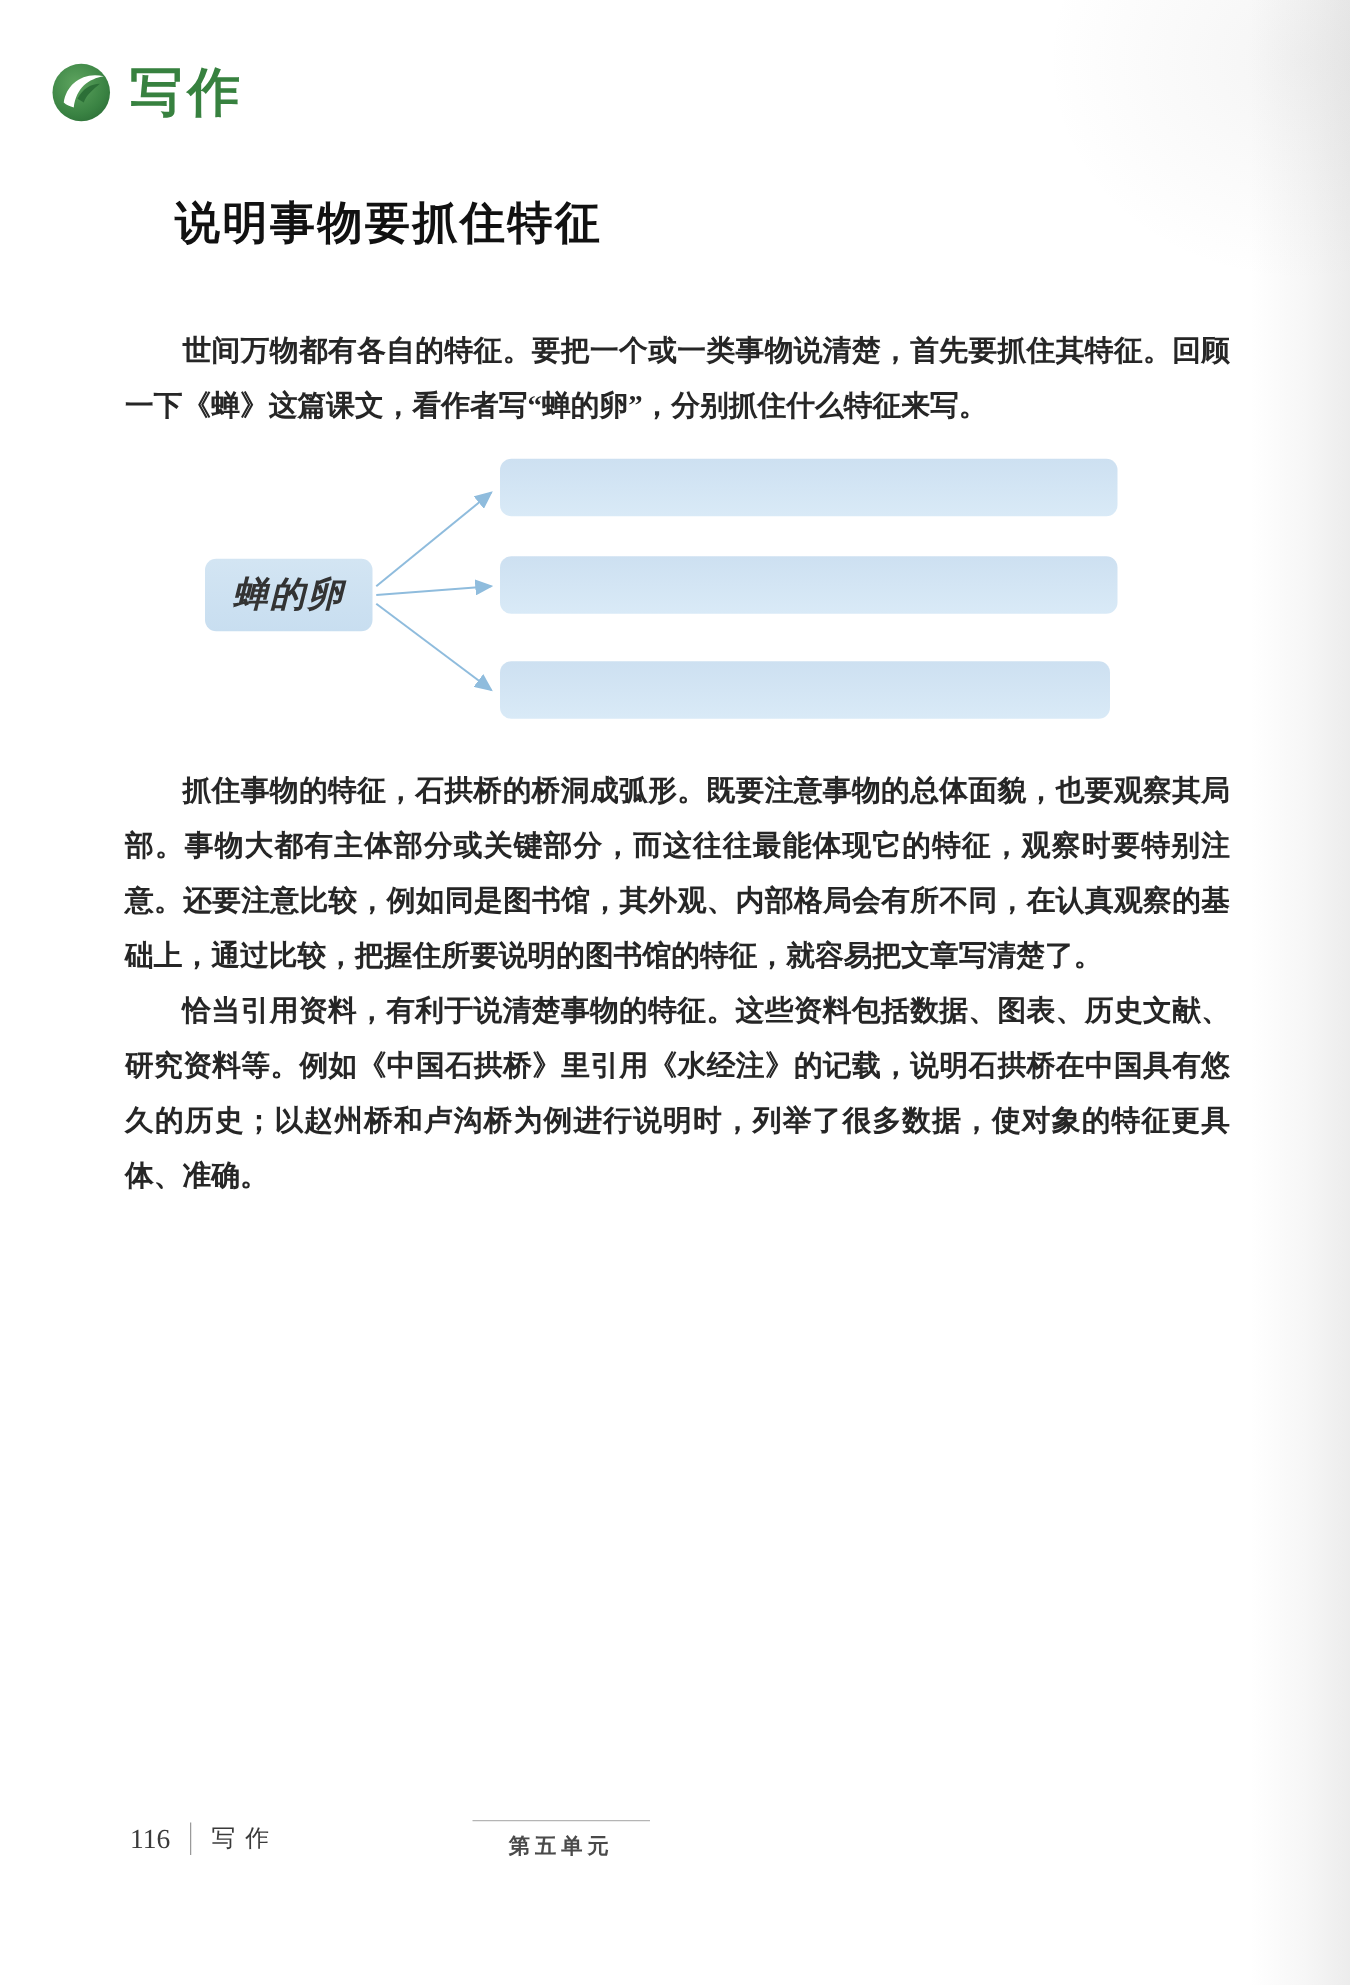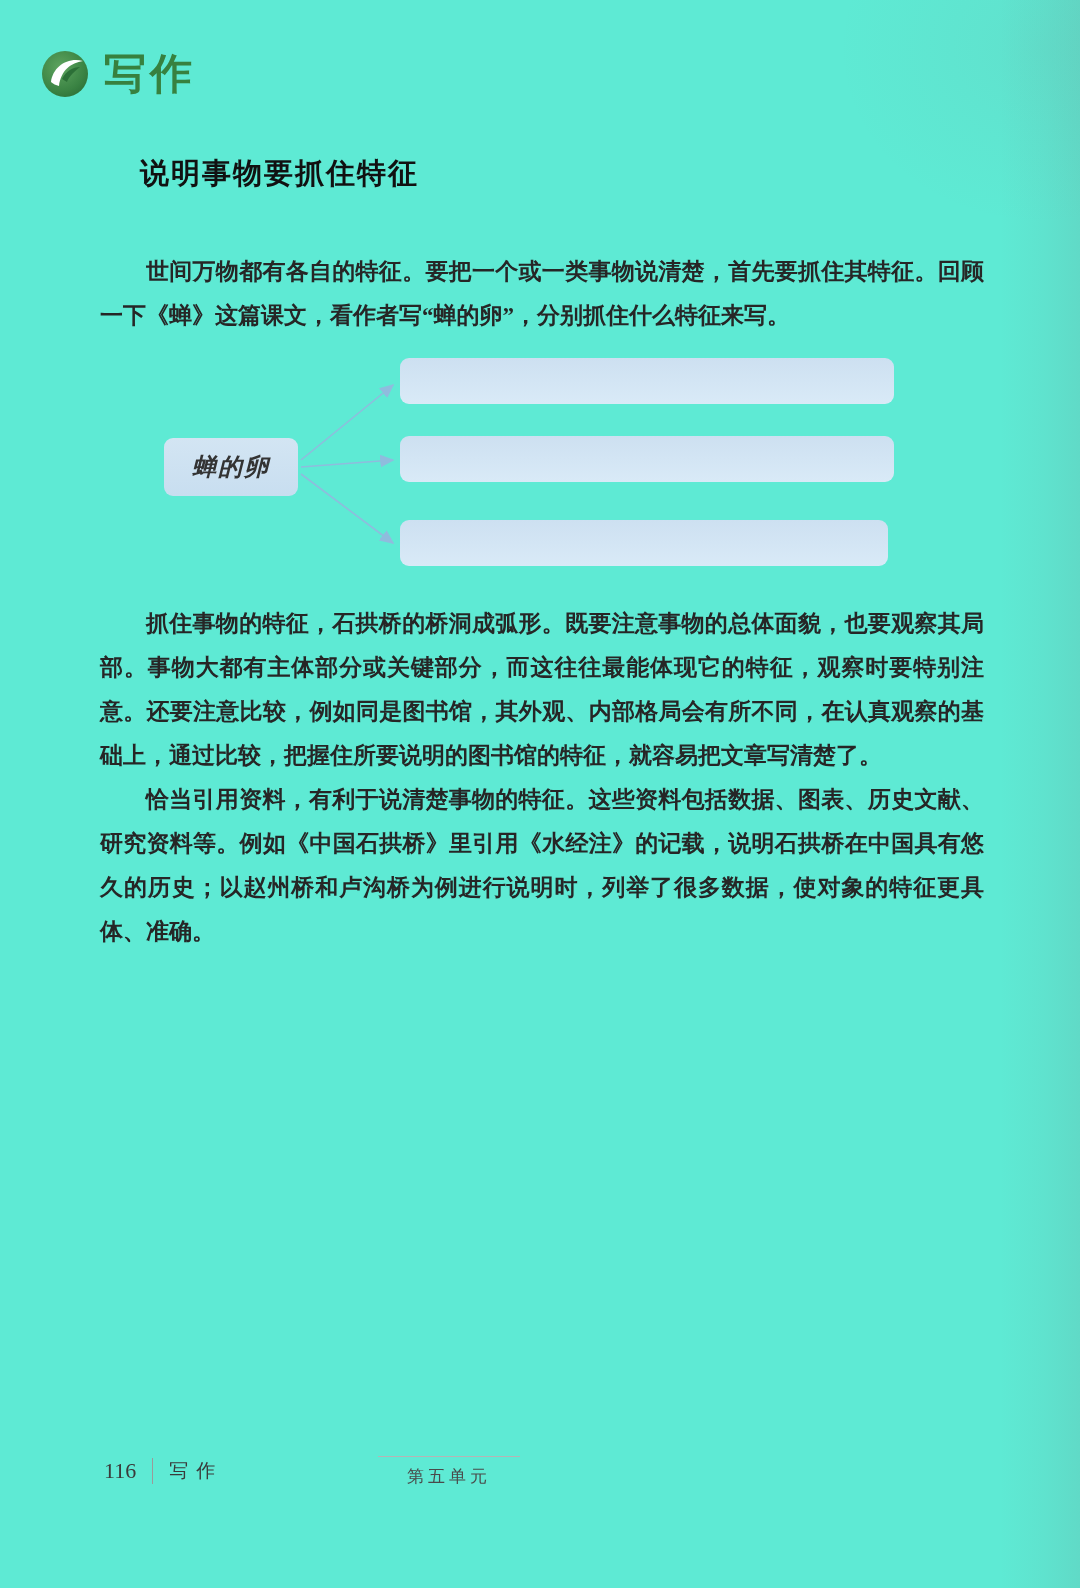--- a/index.html
+++ b/index.html
@@ -1,21 +1,21 @@
 <!DOCTYPE html>
 <html lang="zh"><head>
 <meta charset="utf-8">
 <style>
   * { margin:0; padding:0; box-sizing:border-box; }
   html,body { background:#e8e8e6; }
   .page {
     position:relative;
     width:1080px; height:1588px;
     margin:0 auto;
-    background:#5eead4;
+    background:#ffffff;
     font-family:"Liberation Serif","DejaVu Serif",serif;
     color:#2a2a2a;
     overflow:hidden;
   }
   .page::after {
     content:"";
     position:absolute; top:0; right:0; width:80px; height:100%;
     background:linear-gradient(to right, rgba(110,110,110,0) 0%, rgba(110,110,110,0.06) 55%, rgba(110,110,110,0.13) 100%);
     pointer-events:none;
   }
@@ -34,21 +34,21 @@
   .section-icon { width:50px; height:50px; display:inline-block; }
   .section-label {
     font-family:"Liberation Sans","DejaVu Sans",sans-serif;
     font-size:42px; font-weight:bold; color:#37813f;
     letter-spacing:4px;
   }
 
   
   .page-title {
     margin:52px 0 0 140px;
-    font-size:29px; font-weight:bold; color:#111;
+    font-size:36px; font-weight:bold; color:#111;
     letter-spacing:2px;
     font-family:"Liberation Serif","DejaVu Serif",serif;
   }
 
   
   .content { padding:0 96px 0 100px;font-weight:bold; }
   .para {
     margin-top:0;
     font-size:23px; line-height:44px;
     text-align:justify; text-indent:2em;
@@ -62,21 +62,21 @@
     height:236px;
     margin:12px 0 16px 0;
   }
   .diagram-arrows { position:absolute; left:0; top:0; }
   .diagram-node {
     position:absolute; left:64px; top:88px;
     width:134px; height:58px;
     background:linear-gradient(#d3e5f3,#c8def0);
     border-radius:9px;
     display:flex; align-items:center; justify-content:center;
-    font-size:24px; color:#333;
+    font-size:28px; color:#333;
     font-style:italic;
     letter-spacing:2px;
   }
   .diagram-bar {
     position:absolute; left:300px; width:494px; height:46px;
     background:linear-gradient(#cde0f1,#d9eaf7);
     border-radius:9px;
   }
   .bar1 { top:8px; }
   .bar2 { top:86px; }
@@ -91,21 +91,21 @@
   .footer-divider {
     display:inline-block; width:1px; height:26px;
     background:#9a9a9a; margin:0 16px;
   }
   .footer-section { font-size:19px; letter-spacing:8px; color:#3a3a3a; }
   .footer-unit {
     position:absolute; left:378px; bottom:100px;
     width:142px; text-align:center;
     border-top:1px solid #b5b5b5;
     padding-top:8px;
-    font-size:17px; letter-spacing:4px; color:#4a4a4a;
+    font-size:17px; letter-spacing:4px; color:#4a4a4a;font-weight:bold;
   }
   .page-number { font-family:"Liberation Serif","DejaVu Serif",serif; }
 </style>
 </head>
 <body>
 
 <div class="page">
 
   <header class="section-header">
     <span class="section-icon">

